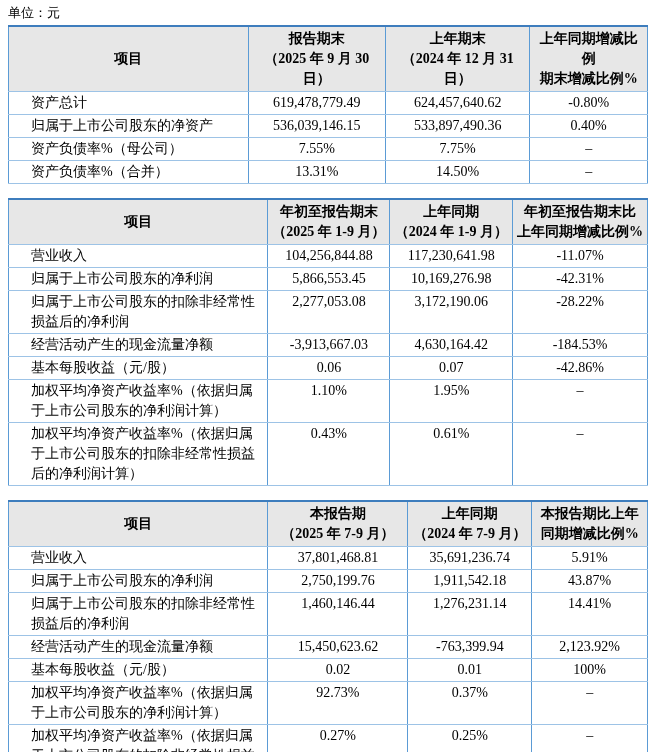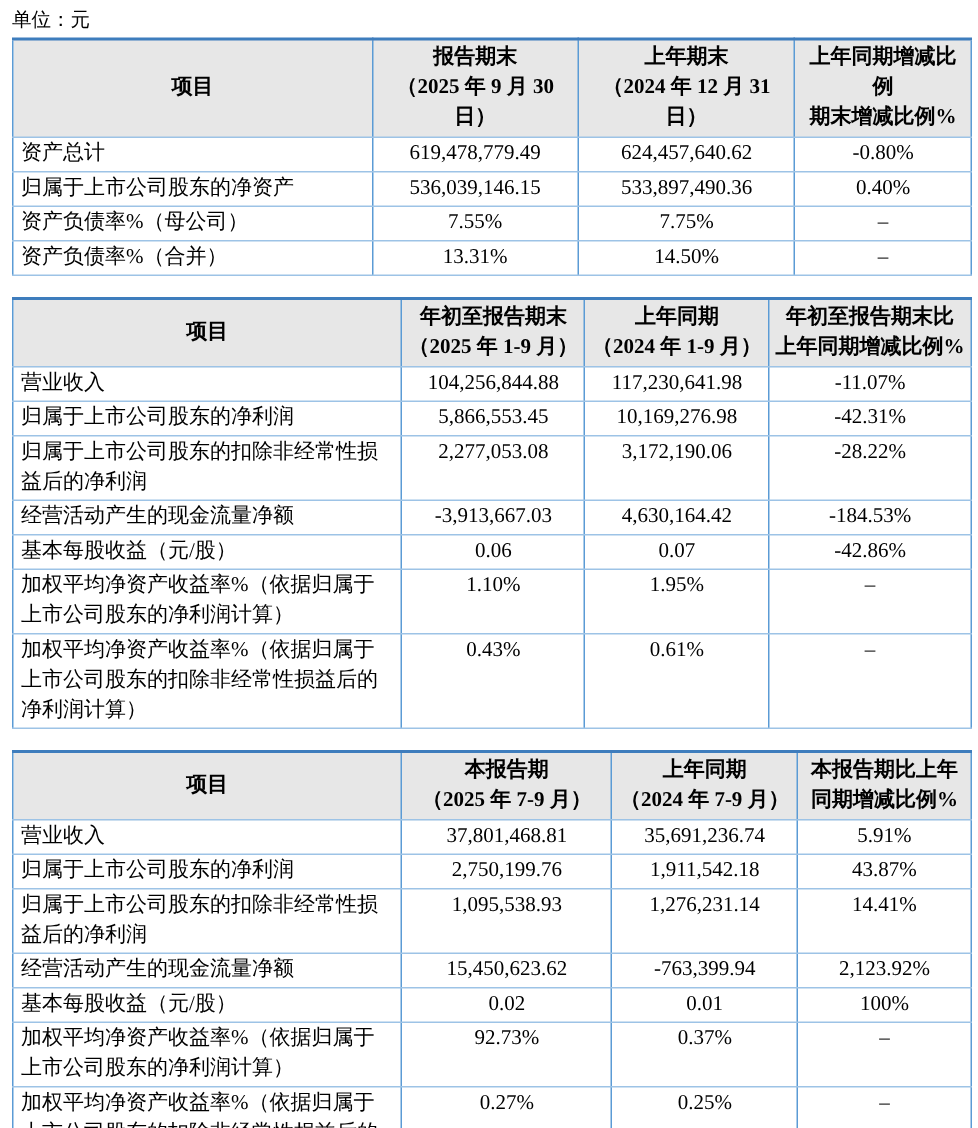--- a/index.html
+++ b/index.html
@@ -50,21 +50,21 @@
     text-align: center;
     vertical-align: top;
     background: #ffffff;
     border-left: 1px solid #5b9bd5;
     border-right: 1px solid #5b9bd5;
     border-top: 1px solid #9dc3e6;
     border-bottom: 1px solid #9dc3e6;
   }
   .report-table td.item {
     text-align: left;
-    padding-left: 5px;
+    padding-left: 22px;
     padding-right: 4px;
   }
 </style>
 </head>
 <body>
 
 <div class="page">
 
   <div class="unit-label">单位：元</div>
 
@@ -228,21 +228,21 @@
           <td>5.91%</td>
         </tr>
         <tr>
           <td class="item">归属于上市公司股东的净利润</td>
           <td>2,750,199.76</td>
           <td>1,911,542.18</td>
           <td>43.87%</td>
         </tr>
         <tr>
           <td class="item">归属于上市公司股东的扣除非经常性损益后的净利润</td>
-          <td>1,095,538.93</td>
+          <td>1,460,146.44</td>
           <td>1,276,231.14</td>
           <td>14.41%</td>
         </tr>
         <tr>
           <td class="item">经营活动产生的现金流量净额</td>
           <td>15,450,623.62</td>
           <td>-763,399.94</td>
           <td>2,123.92%</td>
         </tr>
         <tr>

